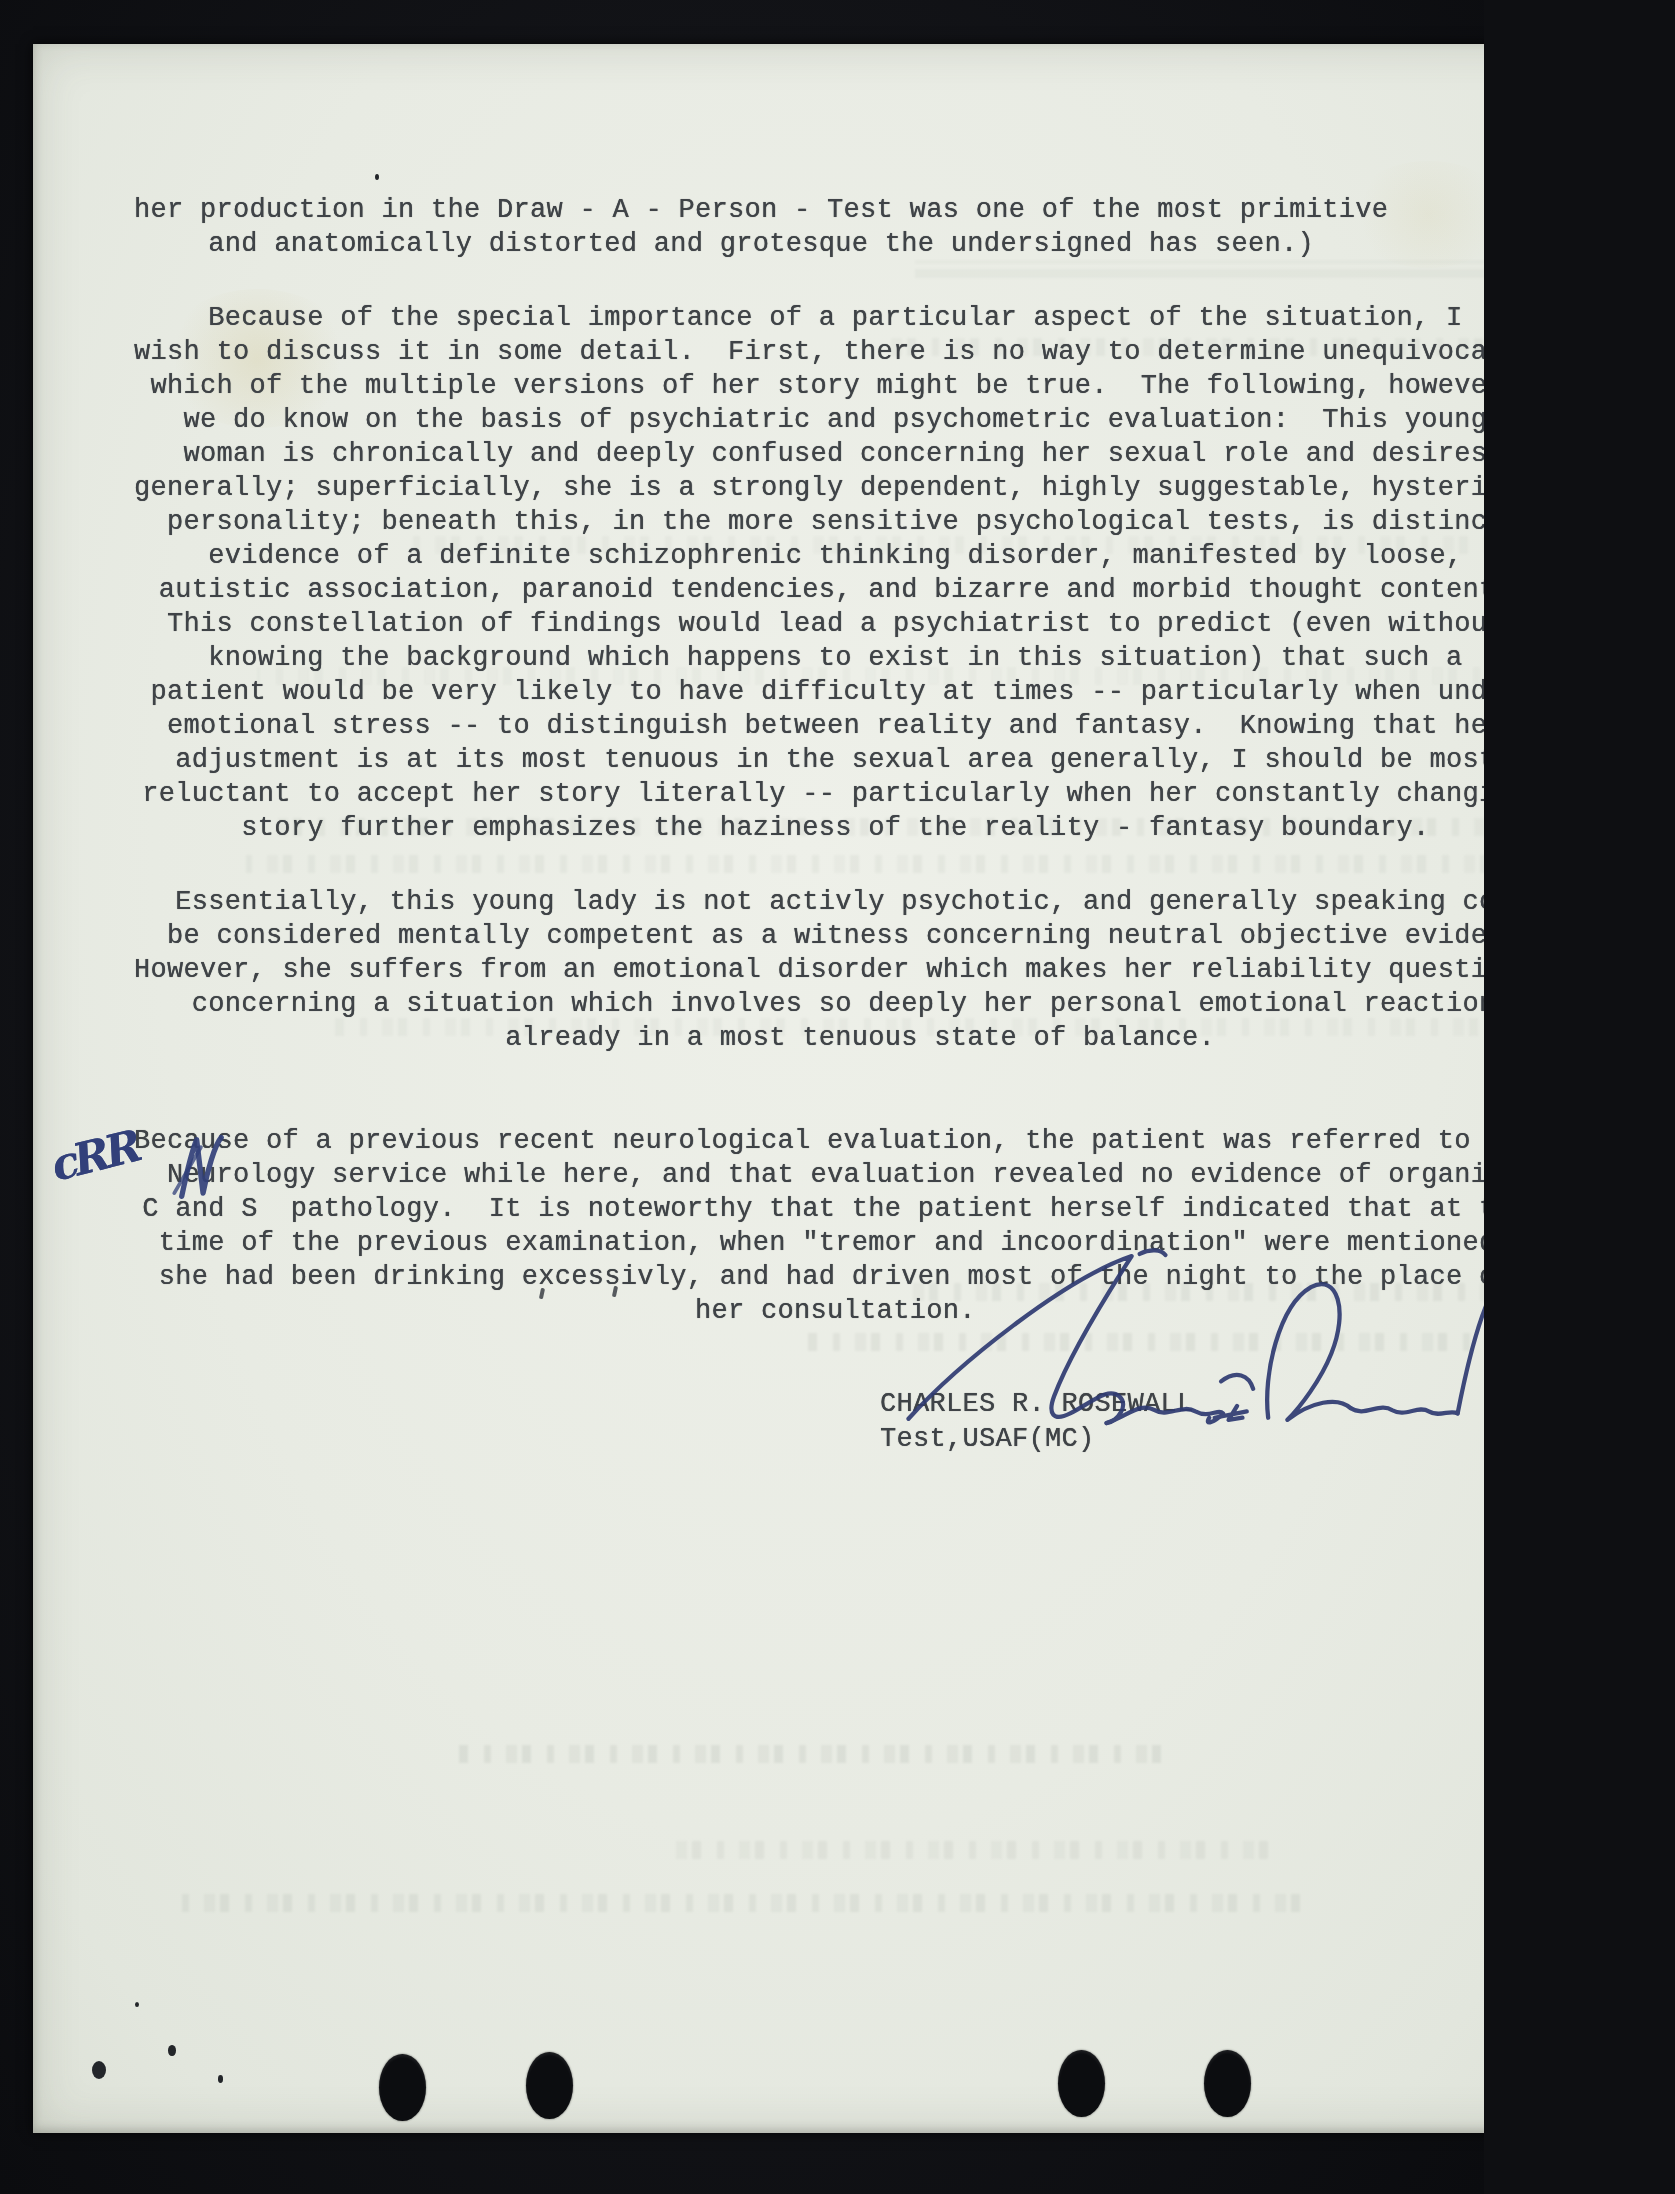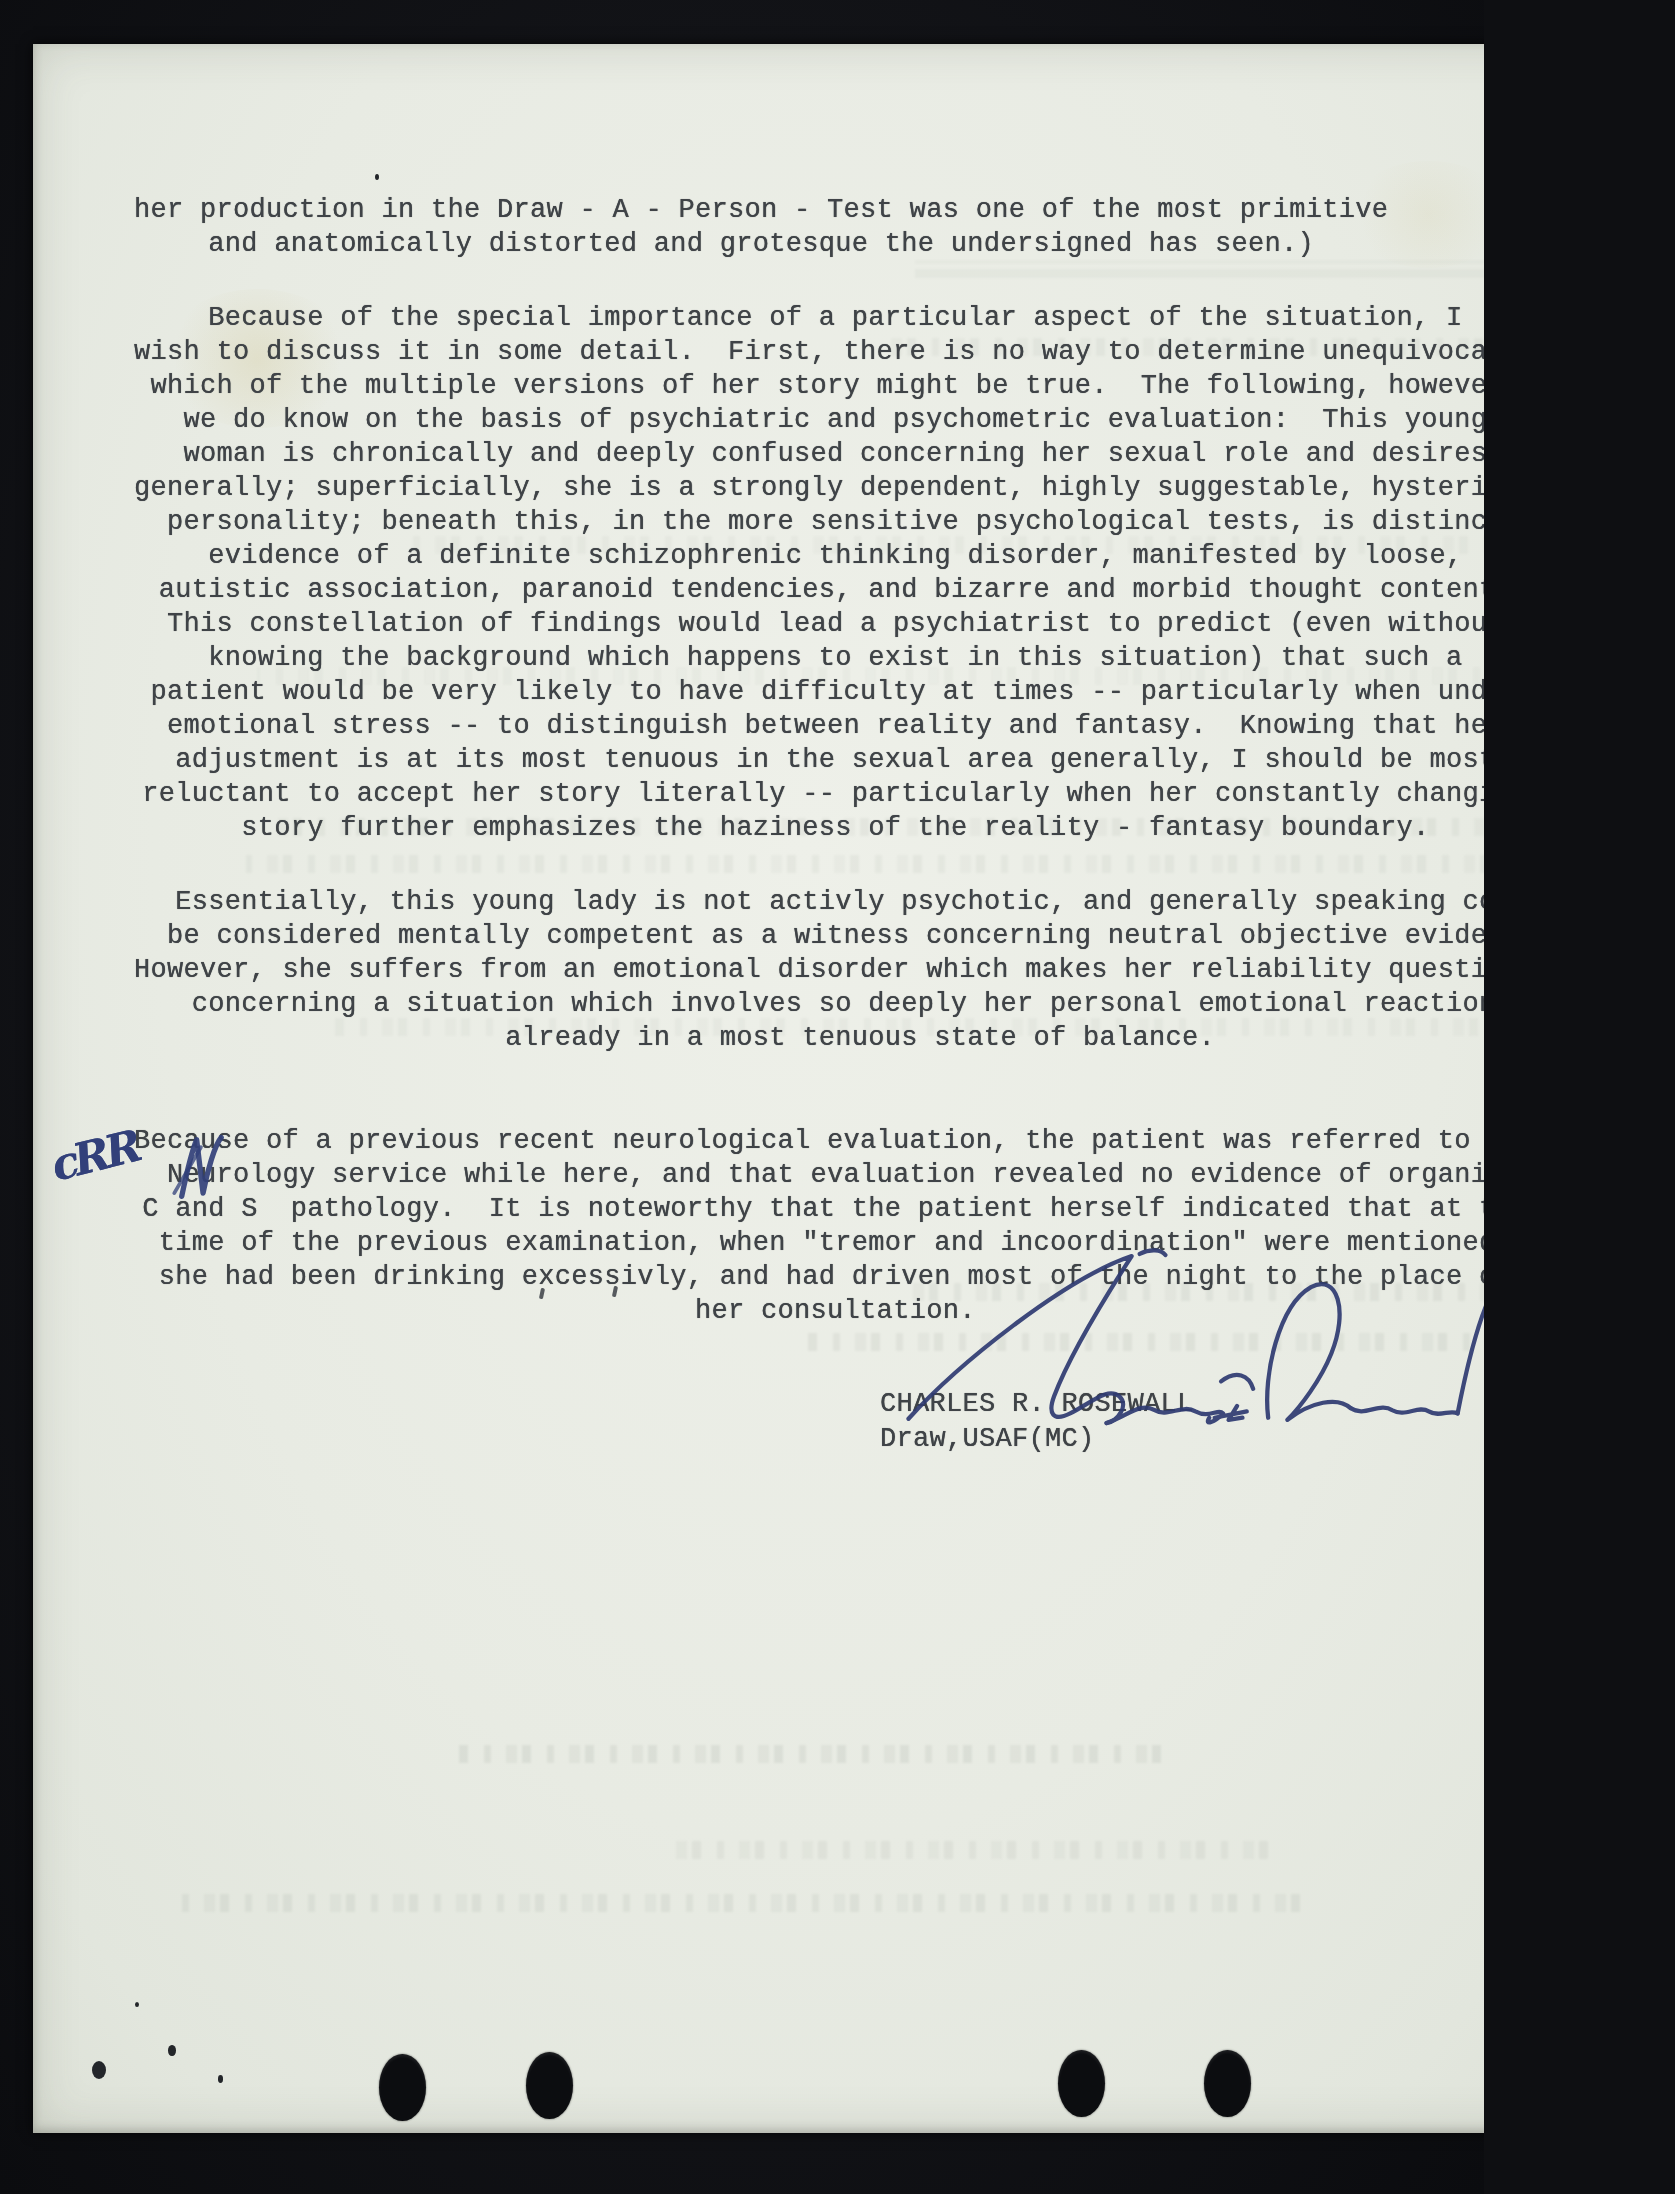--- a/index.html
+++ b/index.html
@@ -116,21 +116,21 @@
 already in a most tenuous state of balance.</div>
 
   <div class="typed" style="left:134px;top:1124px;">Because of a previous recent neurological evaluation, the patient was referred to the
 Neurology service while here, and that evaluation revealed no evidence of organic
 C and S  pathology.  It is noteworthy that the patient herself indicated that at the
 time of the previous examination, when "tremor and incoordination" were mentioned,
 she had been drinking excessivly, and had driven most of the night to the place of
 her consultation.</div>
 
   <div class="typed" style="left:880px;top:1387px;">CHARLES R. ROSEWALL</div>
-  <div class="typed" style="left:880px;top:1422px;">Draw,USAF(MC)</div>
+  <div class="typed" style="left:880px;top:1422px;">Test,USAF(MC)</div>
 
   <div id="margin-initials" class="ink">cRR</div>
 
   <svg class="hand-svg" style="left:170px;top:1133px;" width="80" height="70" viewBox="0 0 150 130">
     <path d="M22 118 C30 80 42 30 50 12 L62 112 C70 70 84 22 96 8" fill="none" stroke="#32407a" stroke-width="10" stroke-linecap="round" stroke-linejoin="round" opacity=".92"></path>
     <path d="M8 112 L58 26" fill="none" stroke="#32407a" stroke-width="7" stroke-linecap="round" opacity=".75"></path>
   </svg>
 
   <svg class="hand-svg" style="left:840px;top:1241px;" width="760" height="225" viewBox="0 0 1420 420">
     <g fill="none" stroke="#2f3b72" stroke-width="8" stroke-linecap="round" stroke-linejoin="round" opacity=".92">

